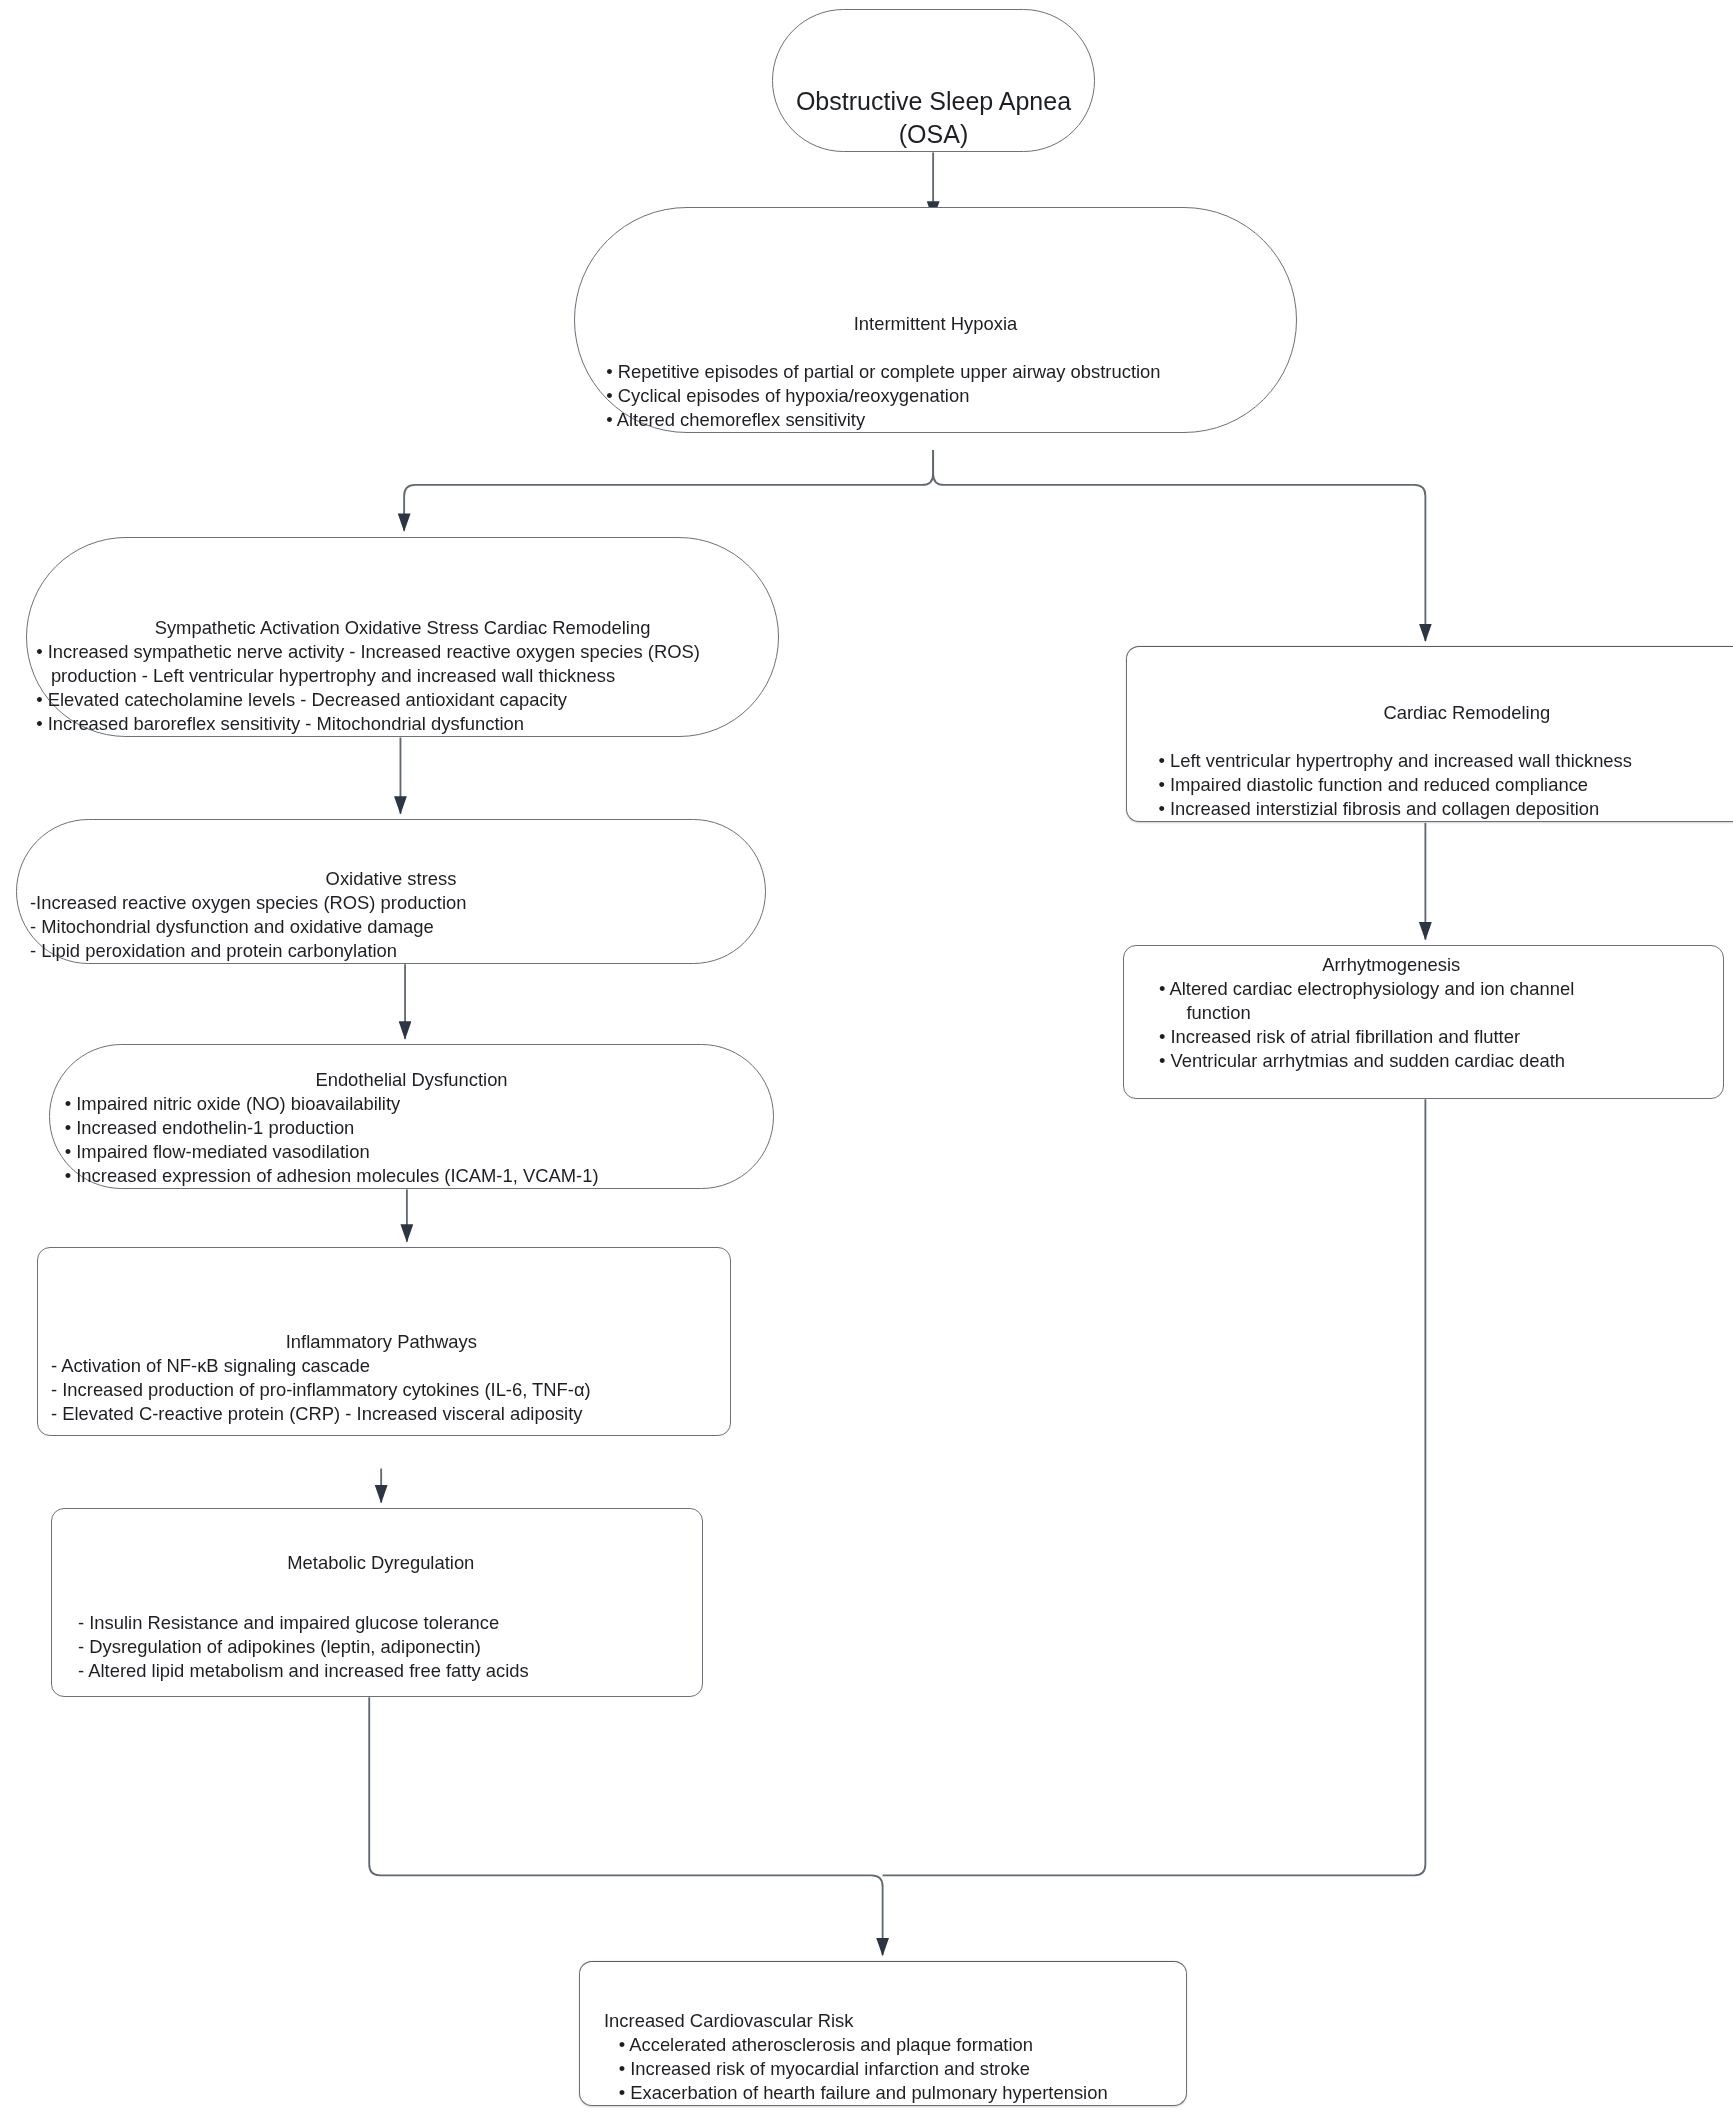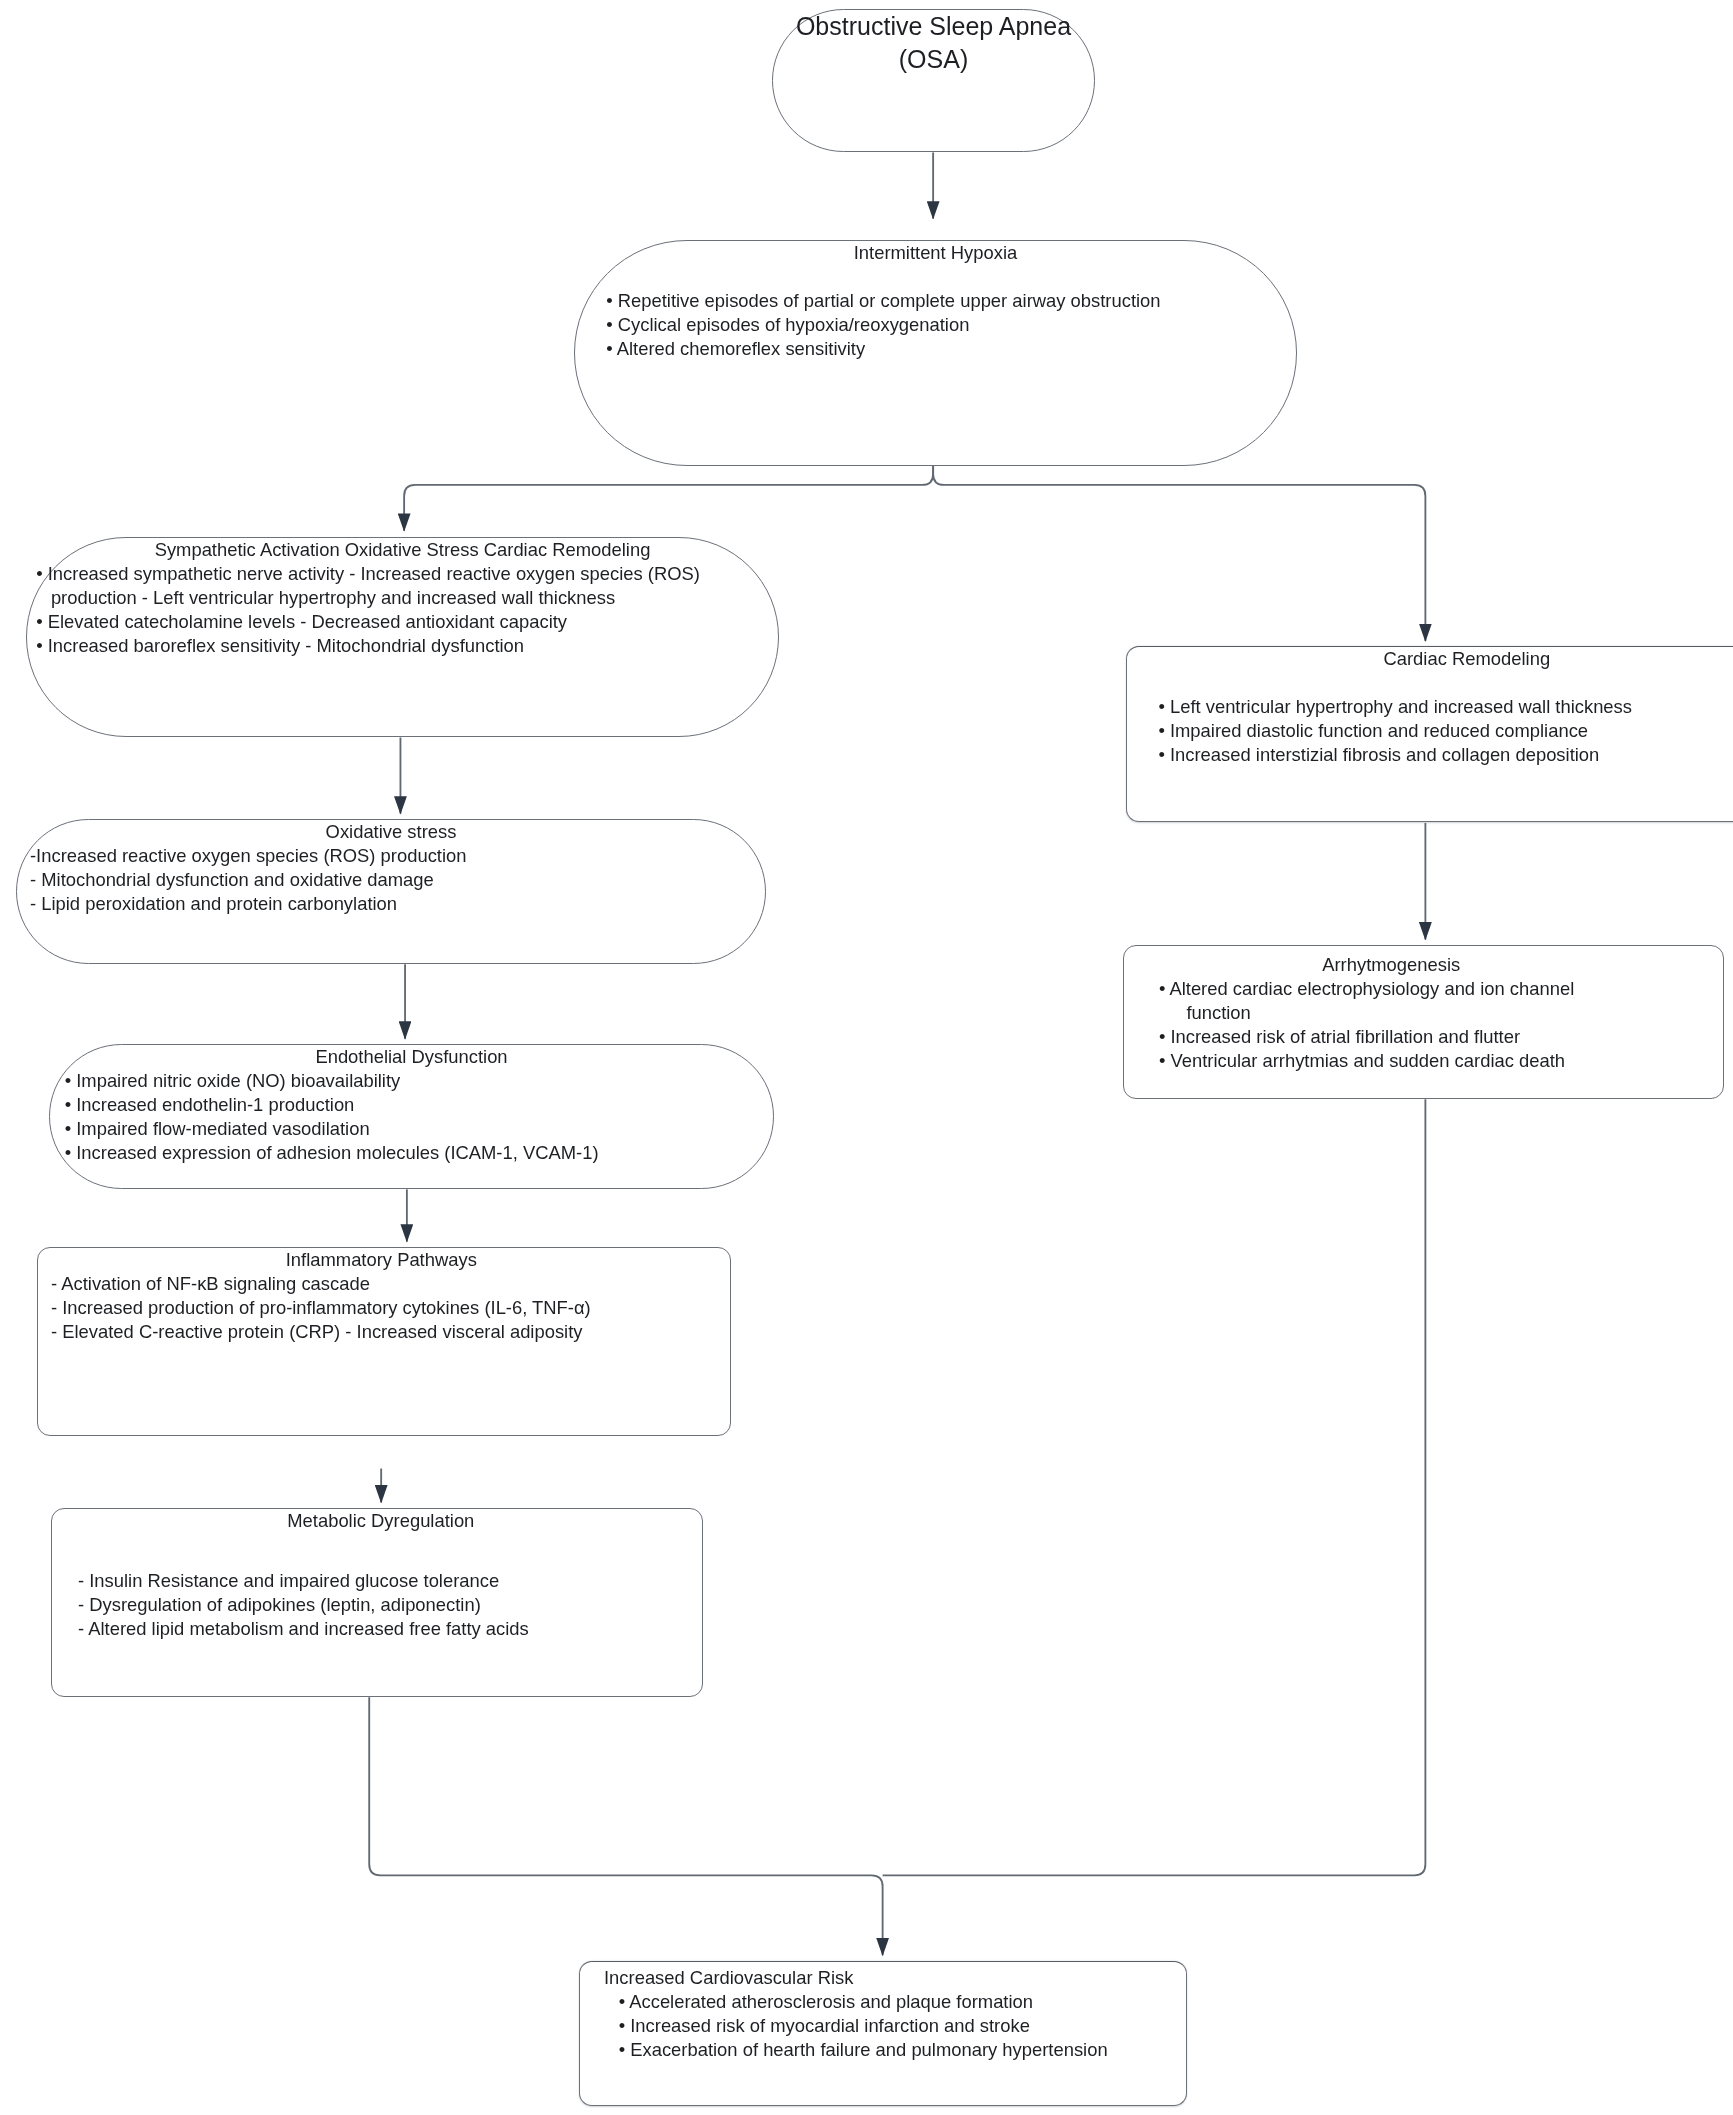--- a/index.html
+++ b/index.html
@@ -17,34 +17,34 @@
     left: 0; top: 0;
     width: 1734px; height: 2116px;
   }
   .node {
     position: absolute;
     box-sizing: border-box;
     background: #ffffff;
     border: 1.8px solid #6b7079;
     display: flex;
     flex-direction: column;
-    justify-content: flex-start;
+    justify-content: flex-end;
     font-size: 18.4px;
     line-height: 24px;
   }
   .stadium { border-radius: 917px; }
   .rrect   { border-radius: 13px; }
   .shadowtop { border-top-color: #575c64; box-shadow: 0 0.9px 1.8px rgba(120,125,133,0.35); }
   .title { text-align: center; white-space: pre-line; }
   .title.left { text-align: left; }
   .li { padding-left: 14.7px; text-indent: -14.7px; }
 
   
   #osa           { left: 772px;  top: 9.2px;   width: 323px; height: 143px; font-size: 25px; line-height: 33px; padding: 0 18.4px; }
-  #hypoxia       { left: 574px;  top: 240px;  width: 723px; height: 226px; padding: 0 22px; }
+  #hypoxia       { left: 574px;  top: 207px;  width: 723px; height: 226px; padding: 0 22px; }
   #hypoxia .title      { margin-bottom: 24px; }
   #hypoxia .bullets    { padding-left: 9.2px; }
   #sympathetic   { left: 26px;   top: 537px;  width: 753px; height: 200px; padding: 0 9.2px; }
   #cardiac       { left: 1126px; top: 646px;  width: 687px; height: 176px; padding: 0 18.4px 0 13px; }
   #cardiac .title      { margin-bottom: 24px; }
   #cardiac .bullets    { padding-left: 18.4px; }
   #oxidative     { left: 16px;   top: 819px;  width: 750px; height: 145px; padding: 0 13px; }
   #oxidative .li       { padding-left: 0; text-indent: 0; }
   #arrhythmogenesis { left: 1123px; top: 945px; width: 601px; height: 154px; padding: 7.3px 83px 0 18.4px; justify-content: flex-start; }
   #arrhythmogenesis .li { padding-left: 44px; text-indent: -27.5px; }

